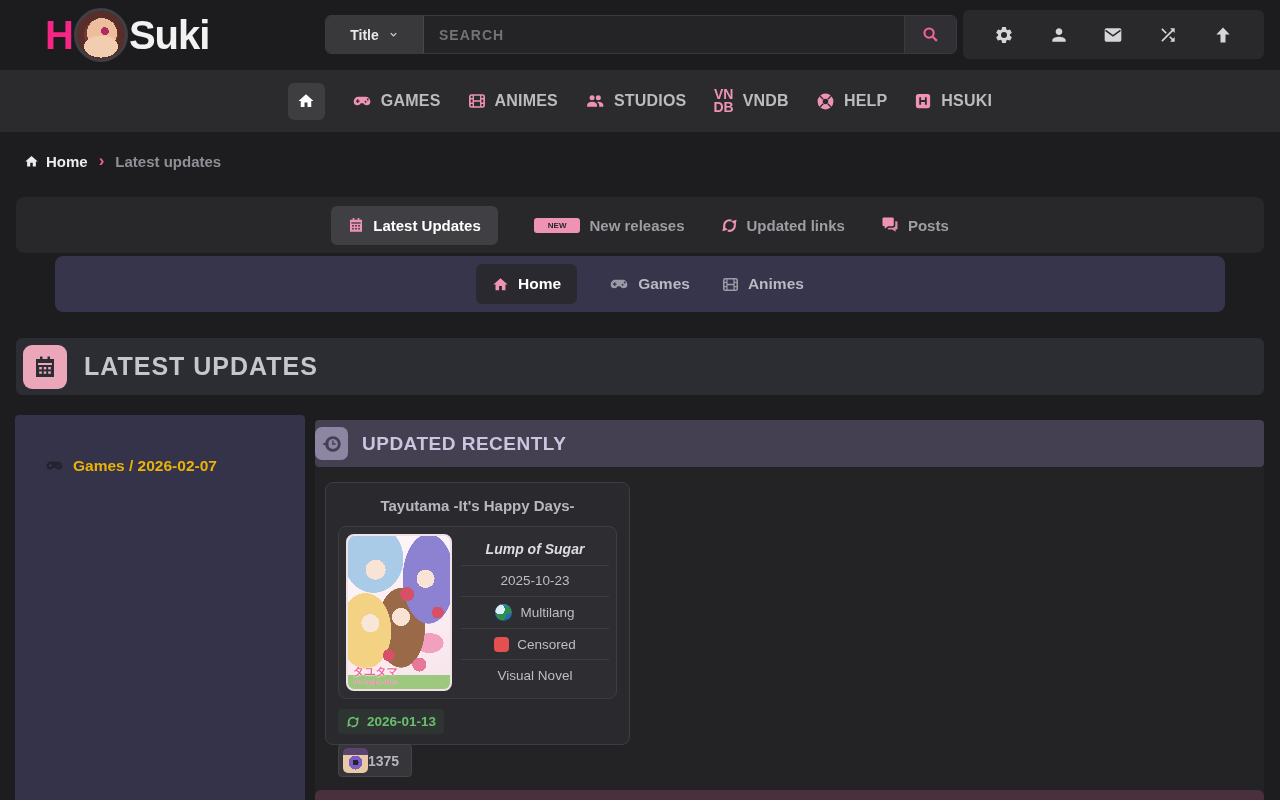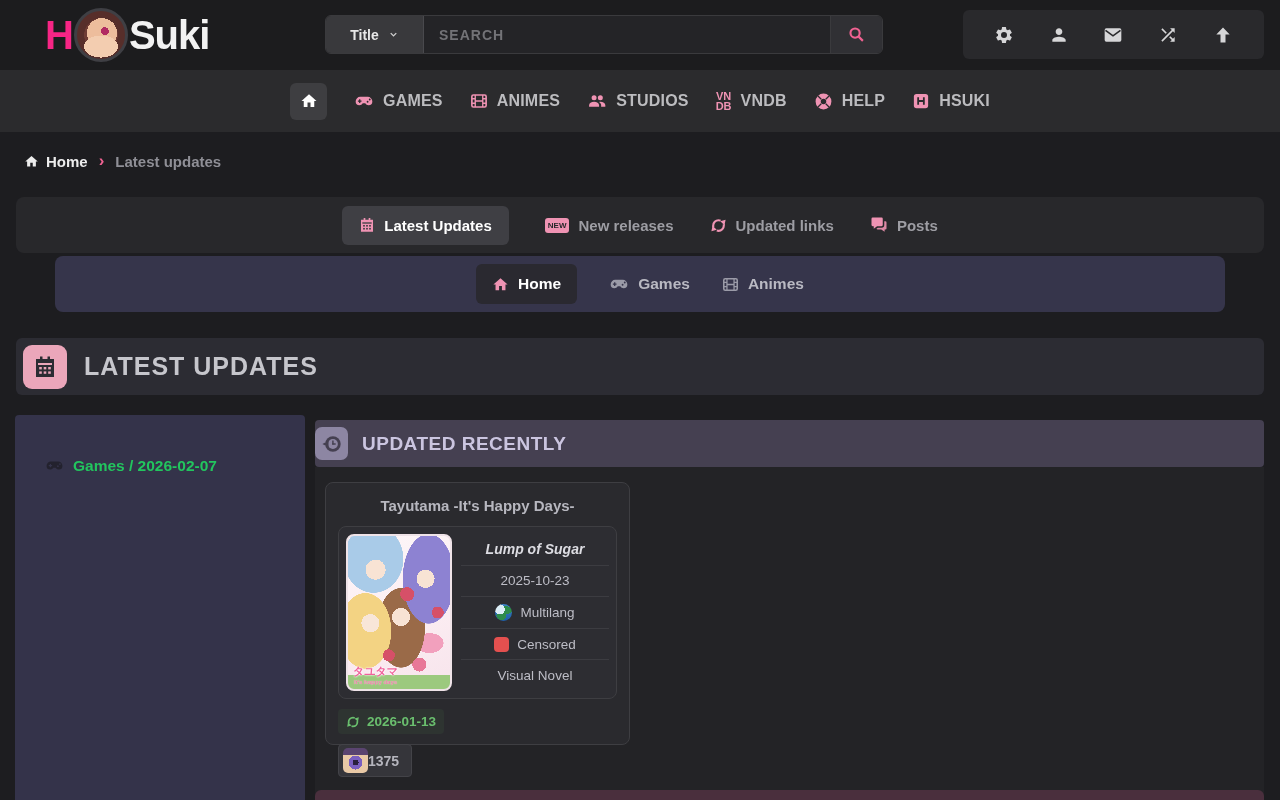--- a/index.html
+++ b/index.html
@@ -20,74 +20,74 @@
     width:54px; height:54px; border-radius:50%; margin:0 1px;
     border:3px solid #3f3f44;
     background:
       radial-gradient(circle 4px at 58% 42%, #b12a62 0 100%, transparent 100%),
       radial-gradient(ellipse 17px 11px at 50% 74%, #f3cdb0 0 100%, transparent 100%),
       radial-gradient(circle 15px at 52% 46%, #edbd9c 0 100%, transparent 100%),
       radial-gradient(circle at 50% 50%, #6e3b34 0 49%, #572e2a 50%);
   }
   .logo-suki { color:#f2f2f2; }
 
-  .search { position:absolute; left:325px; top:15px; width:558px; height:39px;
+  .search { position:absolute; left:325px; top:15px; width:632px; height:39px;
     background:#242427; border:1px solid #3a3a3d; border-radius:6px; display:flex; align-items:stretch; }
   .search-filter { width:98px; background:#39393c; border-radius:5px 0 0 5px; border-right:1px solid #49494d;
     display:flex; align-items:center; justify-content:center; gap:9px; color:#e8e8e8; font-weight:bold; font-size:14px; cursor:pointer; }
   .search-input { flex:1; background:transparent; border:none; outline:none; color:#cfcfcf;
     padding:0 15px; font-size:14px; font-weight:bold; letter-spacing:1px; font-family:"Liberation Sans",sans-serif; }
   .search-input::placeholder { color:#737377; }
   .search-btn { width:52px; background:#303034; border:none; border-left:1px solid #3a3a3d; border-radius:0 5px 5px 0;
     display:flex; align-items:center; justify-content:center; color:#f06292; cursor:pointer; }
 
   .tray { position:absolute; left:963px; top:10px; width:301px; height:49px; background:#29292c; border-radius:6px;
     display:flex; align-items:center; justify-content:space-around; padding:0 14px; color:#d6d6d8; }
   .tray-ic { width:20px; height:20px; cursor:pointer; }
 
   
   .navbar { position:absolute; top:70px; left:0; width:1280px; height:62px; background:#2b2b2d;
     display:flex; align-items:center; justify-content:center; gap:27px; --ibg:#2b2b2d; }
   .nav-home { width:37px; height:37px; background:#3e3e41; border-radius:6px; display:flex; align-items:center; justify-content:center; color:#fff; cursor:pointer; }
   .nav-item { display:flex; align-items:center; gap:9px; color:#bcbcbf; font-weight:bold; font-size:16px; letter-spacing:.2px; cursor:pointer; }
   .nav-item .nic { color:#ef93b3; }
-  .vndb-ic { font-size:11px; line-height:.95; font-weight:bold; color:#ef93b3; text-align:center; letter-spacing:0; }
+  .vndb-ic { font-size:14px; line-height:.95; font-weight:bold; color:#ef93b3; text-align:center; letter-spacing:0; }
 
   
   .crumbs { position:absolute; top:151px; left:24px; display:flex; align-items:center; gap:11px; font-size:15px; font-weight:bold; }
   .crumb-home { display:flex; align-items:center; gap:7px; color:#ececec; cursor:pointer; }
   .crumb-sep { color:#f06292; font-size:17px; }
   .crumb-cur { color:#8f8f96; }
 
   
   .tabsbar { position:absolute; top:197px; left:16px; width:1248px; height:56px; background:#28282b; border-radius:8px;
     display:flex; align-items:center; justify-content:center; gap:36px; --ibg:#28282b; }
   .tab { display:flex; align-items:center; gap:9px; font-weight:bold; font-size:15px; color:#9d9da3; cursor:pointer; }
   .tab .tic { color:#ef93b3; }
   .tab.active { background:#3f3f44; border-radius:6px; padding:11px 17px; color:#fff; --ibg:#3f3f44; }
-  .new-badge { background:#ef93b3; color:#28282b; font-size:8px; font-weight:bold; padding:3px 3px; border-radius:3px; letter-spacing:0; }
+  .new-badge { background:#ef93b3; color:#28282b; font-size:8px; font-weight:bold; padding:3px 14px; border-radius:3px; letter-spacing:0; }
 
   
   .subtabs { position:absolute; top:256px; left:55px; width:1170px; height:56px; background:#36354b; border-radius:8px;
     display:flex; align-items:center; justify-content:center; gap:32px; --ibg:#36354b; }
   .subtab { display:flex; align-items:center; gap:9px; font-weight:bold; font-size:15.5px; color:#b9b9c2; cursor:pointer; }
   .subtab .sic { color:#9b9ba8; }
   .subtab.active { background:#2a2930; border-radius:6px; padding:11px 16px; color:#fff; --ibg:#2a2930; }
   .subtab.active .sic { color:#ef93b3; }
 
   
   .sechead { position:absolute; top:338px; left:16px; width:1248px; height:57px; background:#2c2c33; border-radius:6px;
     display:flex; align-items:center; gap:17px; padding:0 7px; }
   .sechead-icbox { width:44px; height:44px; background:#eba6ba; border-radius:9px; display:flex; align-items:center; justify-content:center;
     color:#2c2c33; --ibg:#eba6ba; }
   .sechead-title { font-size:25px; font-weight:bold; color:#c6c6cc; letter-spacing:1px; }
 
   
   .sidebar { position:absolute; top:415px; left:15px; width:290px; height:385px; background:#34334a; border-radius:4px 4px 0 0; }
-  .sidebar-group { display:flex; align-items:center; gap:9px; padding:41px 0 0 30px; color:#22c55e; font-weight:bold; font-size:15.5px; cursor:pointer; }
+  .sidebar-group { display:flex; align-items:center; gap:9px; padding:41px 0 0 30px; color:#eab308; font-weight:bold; font-size:15.5px; cursor:pointer; }
   .sidebar-group .gic { color:#23222e; }
 
   .panelhead { position:absolute; top:420px; left:315px; width:949px; height:47px; background:#454051; border-radius:4px;
     display:flex; align-items:center; gap:14px; }
   .panelhead-icbox { width:33px; height:33px; background:#8d86a3; border-radius:7px; display:flex; align-items:center; justify-content:center;
     color:#454051; --ibg:#8d86a3; }
   .panelhead-title { font-size:19px; font-weight:bold; color:#cbc5e0; letter-spacing:.5px; }
 
   .maincontent { position:absolute; top:467px; left:315px; width:949px; height:433px; background:#232326; }
 

